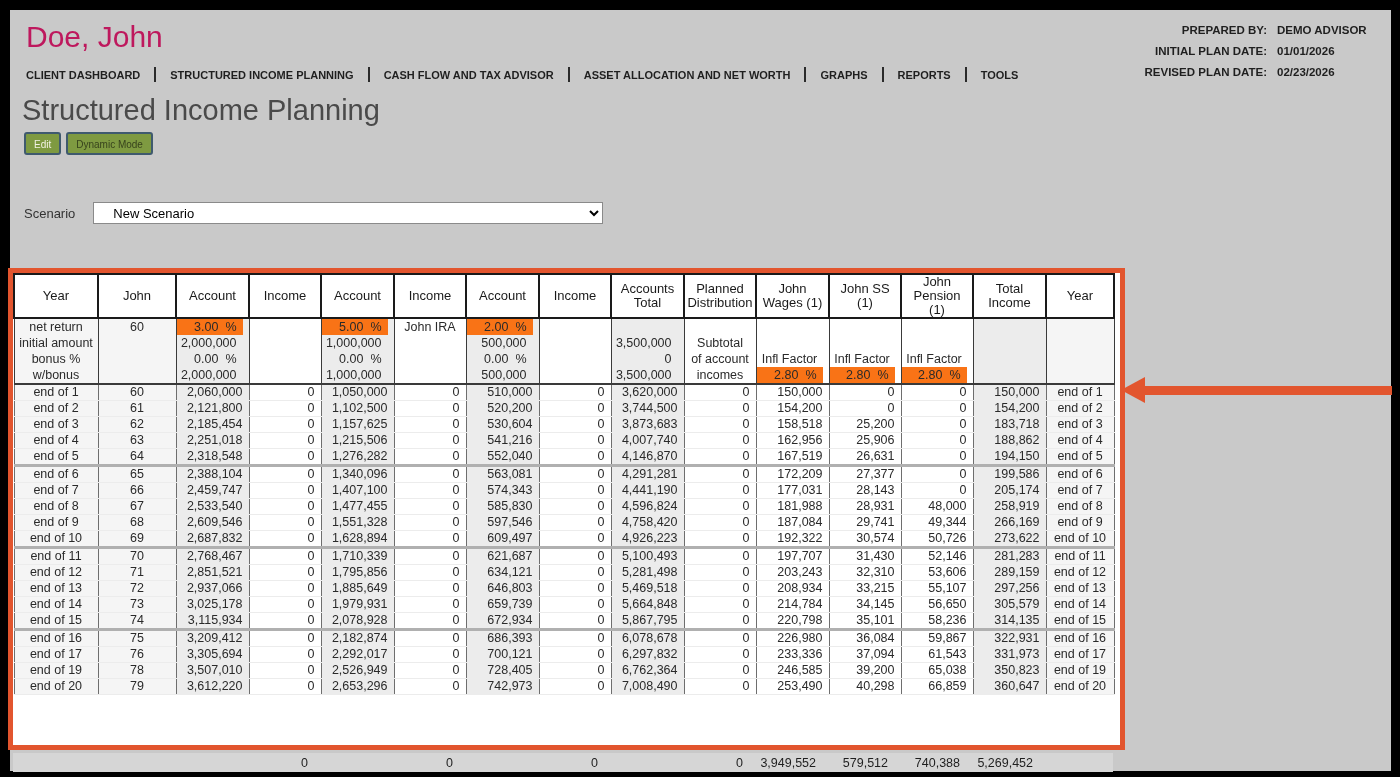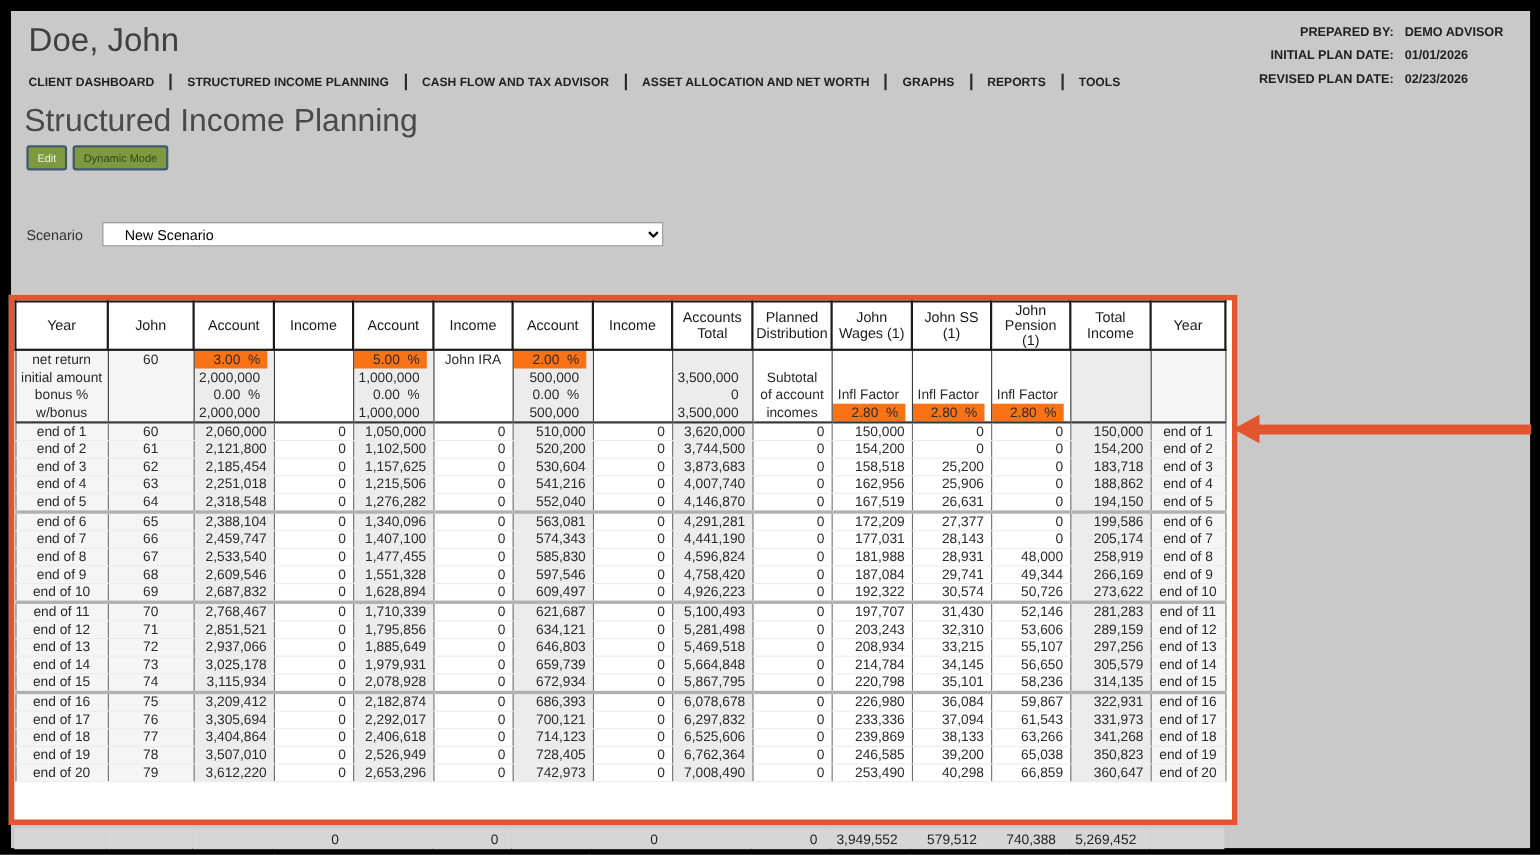--- a/index.html
+++ b/index.html
@@ -9,21 +9,21 @@
     font-family:"Liberation Sans", sans-serif;
     position:relative;
     overflow:hidden;
     color:#222;
   }
   .canvas {
     position:absolute; left:10px; top:10px; width:1381px; height:761px;
     background:#c9c9c9;
   }
   
-  .client-name { position:absolute; left:16px; top:10px; font-size:30px; color:#404040; }
+  .client-name { position:absolute; left:16px; top:10px; font-size:30px; color:#be185d; }
   .plan-info { position:absolute; top:14px; right:14px; font-size:11.5px; font-weight:bold; color:#1f1f1f; }
   .plan-info .row { display:flex; justify-content:flex-end; margin-bottom:9px; }
   .plan-info .lbl { text-align:right; }
   .plan-info .val { width:100px; text-align:left; margin-left:10px; }
   .nav { position:absolute; left:16px; top:57px; display:flex; align-items:center; font-size:11px; font-weight:bold; color:#1f1f1f; }
   .nav .nav-item { padding:0 14px; cursor:pointer; white-space:nowrap; }
   .nav .nav-item:first-child { padding-left:0; }
   .nav .sep { width:2px; height:15px; background:#2a2a2a; }
   .page-title { position:absolute; left:12px; top:84px; font-size:29px; color:#4a4a4a; }
   .btn-row { position:absolute; left:14px; top:122px; display:flex; gap:5px; }
@@ -522,37 +522,20 @@
           <td class="num">0</td>
           <td class="shade num">6,297,832</td>
           <td class="num">0</td>
           <td class="num">233,336</td>
           <td class="num">37,094</td>
           <td class="num">61,543</td>
           <td class="shade num">331,973</td>
           <td class="shade-lt c">end of 17</td>
         </tr>
         <tr class="data-row">
-          <td class="shade-lt c">end of 18</td>
-          <td class="shade-lt c">77</td>
-          <td class="shade num">3,404,864</td>
-          <td class="num">0</td>
-          <td class="shade num">2,406,618</td>
-          <td class="num">0</td>
-          <td class="shade num">714,123</td>
-          <td class="num">0</td>
-          <td class="shade num">6,525,606</td>
-          <td class="num">0</td>
-          <td class="num">239,869</td>
-          <td class="num">38,133</td>
-          <td class="num">63,266</td>
-          <td class="shade num">341,268</td>
-          <td class="shade-lt c">end of 18</td>
-        </tr>
-        <tr class="data-row">
           <td class="shade-lt c">end of 19</td>
           <td class="shade-lt c">78</td>
           <td class="shade num">3,507,010</td>
           <td class="num">0</td>
           <td class="shade num">2,526,949</td>
           <td class="num">0</td>
           <td class="shade num">728,405</td>
           <td class="num">0</td>
           <td class="shade num">6,762,364</td>
           <td class="num">0</td>

